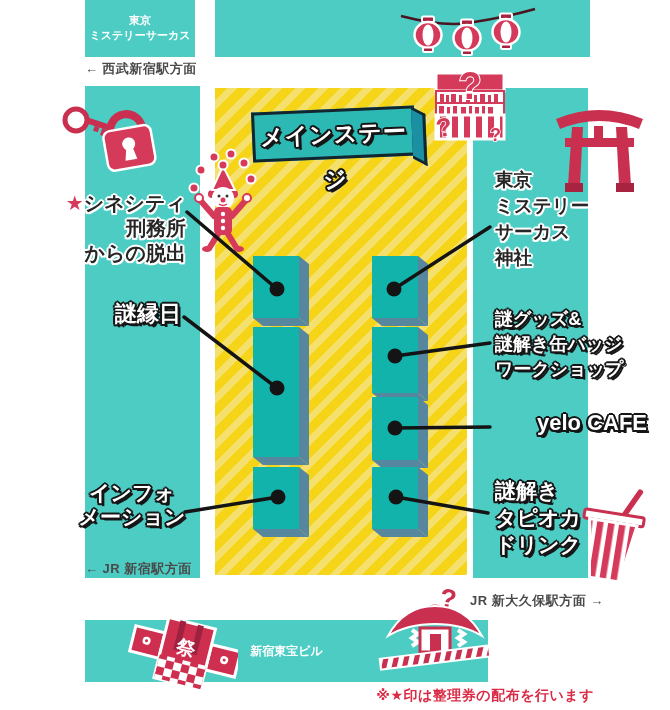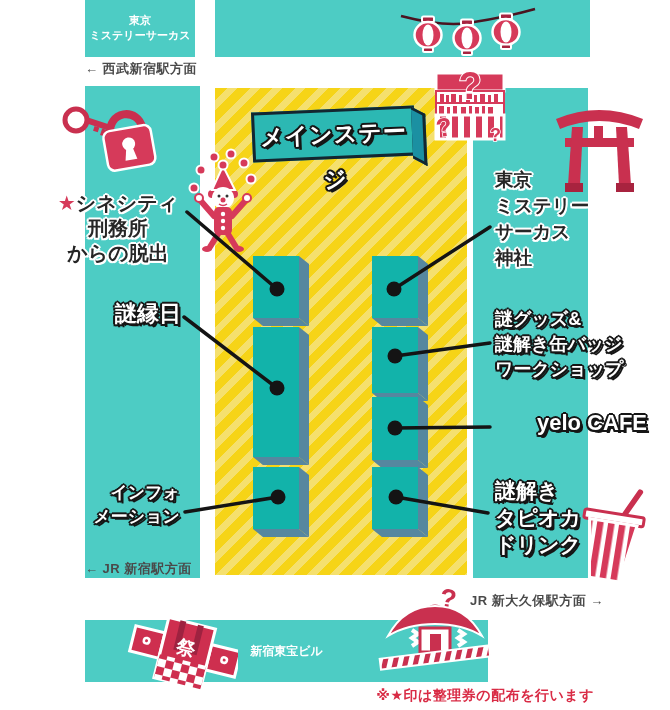--- a/index.html
+++ b/index.html
@@ -39,21 +39,21 @@
 </head>
 <body>
 
 <div id="canvas">
 
   <div class="abs band" style="left:85px;top:0;width:110px;height:57px;">
     <div class="bandtext" style="font-size:11px;line-height:15px;padding-top:13px;">東京
 ミステリーサーカス</div>
   </div>
   <div class="abs band" style="left:215px;top:0;width:375px;height:57px;"></div>
-  <div class="station" style="left:85px;top:60px;">← 西武新宿駅方面</div>
+  <div class="station" style="left:85px;top:60px;font-family:Liberation Serif, serif;">← 西武新宿駅方面</div>
 
   <div class="abs band" style="left:85px;top:86px;width:115px;height:492px;"></div>
   <div class="abs band" style="left:473px;top:88px;width:115px;height:490px;"></div>
   <div class="abs floor" style="left:215px;top:88px;width:252px;height:487px;"></div>
 
   <div class="stage">
     <span class="ob">メインステージ</span>
   </div>
 
   <div class="booth" style="left:253px;top:256px;width:46px;height:62px;"></div>
@@ -78,27 +78,27 @@
       <circle cx="277" cy="289" r="7.5"></circle>
         <circle cx="277" cy="388" r="7.5"></circle>
       <circle cx="278" cy="497" r="7.5"></circle>
         <circle cx="394" cy="289" r="7.5"></circle>
       <circle cx="395" cy="356" r="7.5"></circle>
         <circle cx="395" cy="428" r="7.5"></circle>
       <circle cx="396" cy="497" r="7.5"></circle>
     </g>
   </svg>
 
-  <div class="lbl ow" style="left:50px;top:166px;width:136px;text-align:center;font-size:20px;">
+  <div class="lbl ow" style="left:50px;top:166px;width:136px;text-align:right;font-size:20px;">
     <span class="star">★</span><span>シネシティ
 刑務所
 からの脱出</span>
   </div>
   <div class="lbl ob" style="left:100px;top:301px;width:96px;text-align:center;font-size:22px;">謎縁日</div>
-  <div class="lbl ob" style="left:62px;top:481px;width:118px;text-align:right;font-size:17px;line-height:24px;">インフォ
+  <div class="lbl ob" style="left:73px;top:481px;width:118px;text-align:center;font-size:21px;line-height:24px;">インフォ
 メーション</div>
 
   <div class="lbl ow" style="left:495px;top:167px;width:140px;font-size:18.5px;line-height:26px;">東京
 ミステリー
 サーカス
 神社</div>
   <div class="lbl ob" style="left:495px;top:307px;width:160px;font-size:18px;line-height:25px;">謎グッズ&amp;
 謎解き缶バッジ
 ワークショップ</div>
   <div class="lbl ob" style="left:497px;top:410px;width:150px;font-size:22px;text-align:right;">yelo CAFE</div>

